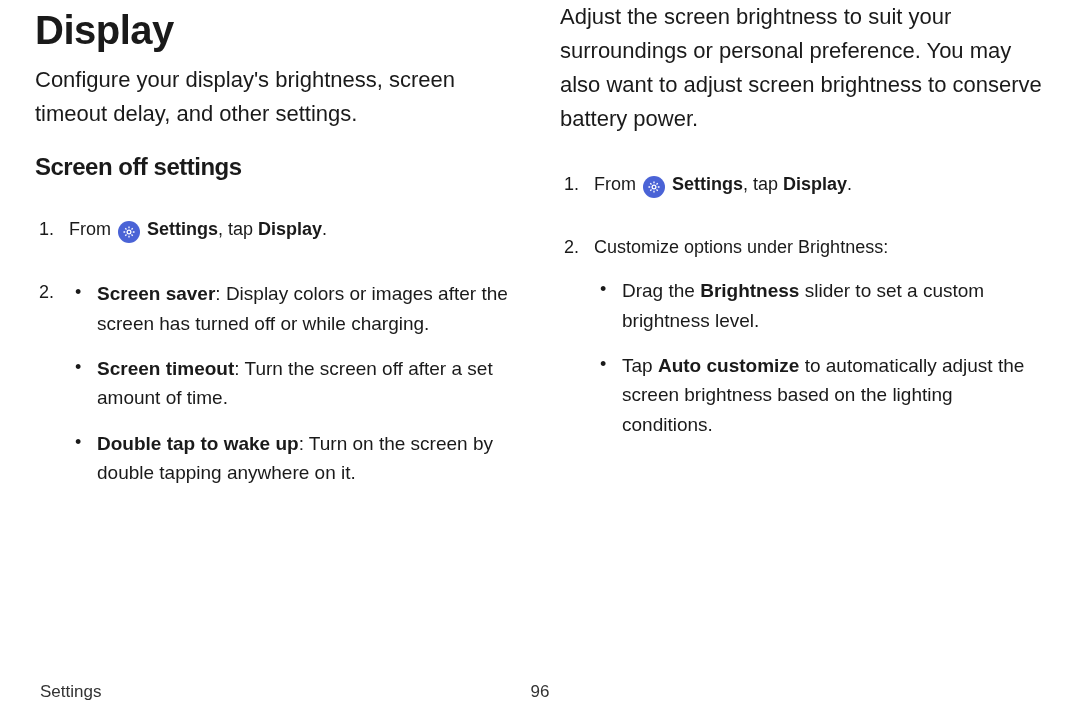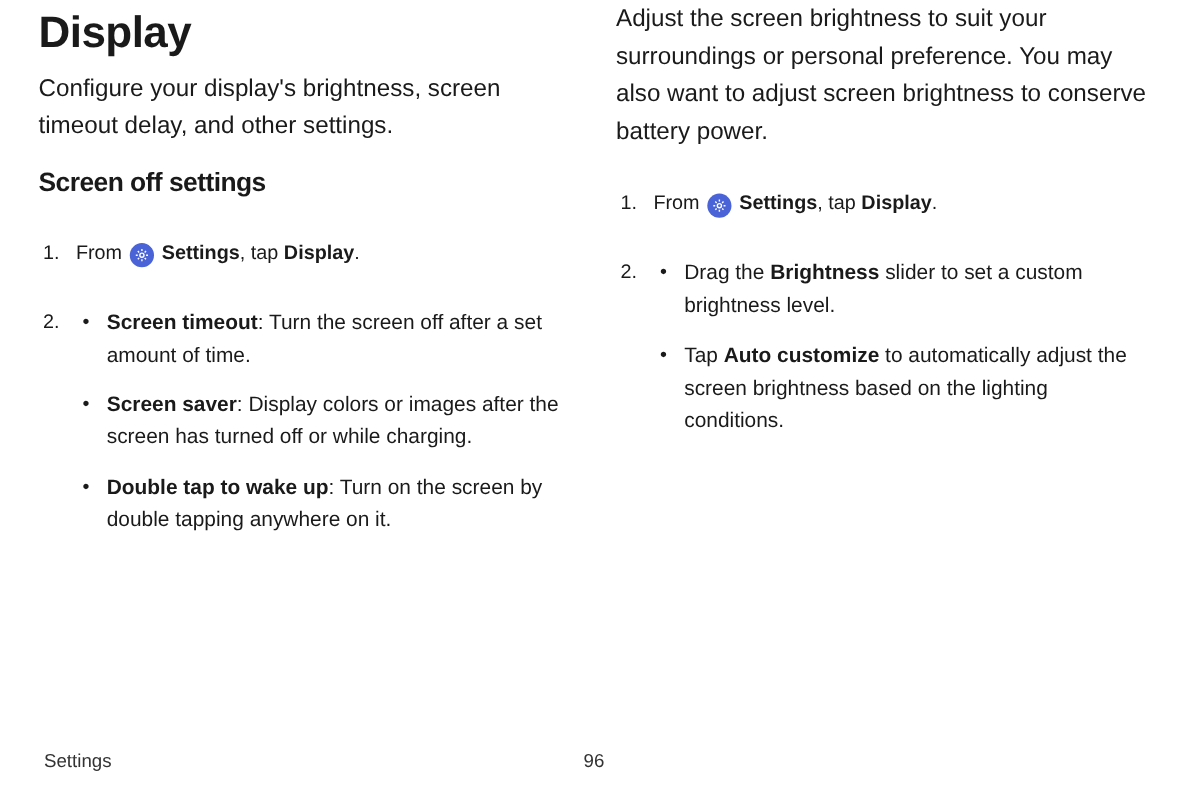--- a/index.html
+++ b/index.html
@@ -122,24 +122,24 @@
           <svg width="14" height="14" viewBox="0 0 24 24" fill="none" stroke="#fff" stroke-width="2.2">
             <circle cx="12" cy="12" r="3.2"></circle>
             <path d="M12 2.5v3M12 18.5v3M21.5 12h-3M5.5 12h-3M18.4 5.6l-2.1 2.1M7.7 16.3l-2.1 2.1M18.4 18.4l-2.1-2.1M7.7 7.7L5.6 5.6"></path>
           </svg>
         </span>
         <span class="b">Settings</span><span>, tap </span><span class="b">Display</span><span>.</span>
       </li>
       <li>
         <ul class="bullets">
           <li>
-            <span class="b">Screen timeout</span><span>: Turn the screen off after a set amount of time.</span>
+            <span class="b">Screen saver</span><span>: Display colors or images after the screen has turned off or while charging.</span>
           </li>
           <li>
-            <span class="b">Screen saver</span><span>: Display colors or images after the screen has turned off or while charging.</span>
+            <span class="b">Screen timeout</span><span>: Turn the screen off after a set amount of time.</span>
           </li>
           <li>
             <span class="b">Double tap to wake up</span><span>: Turn on the screen by double tapping anywhere on it.</span>
           </li>
         </ul>
       </li>
     </ol>
   </div>
 
   <div class="col">
@@ -150,20 +150,21 @@
         <span>From </span>
         <span class="settings-icon">
           <svg width="14" height="14" viewBox="0 0 24 24" fill="none" stroke="#fff" stroke-width="2.2">
             <circle cx="12" cy="12" r="3.2"></circle>
             <path d="M12 2.5v3M12 18.5v3M21.5 12h-3M5.5 12h-3M18.4 5.6l-2.1 2.1M7.7 16.3l-2.1 2.1M18.4 18.4l-2.1-2.1M7.7 7.7L5.6 5.6"></path>
           </svg>
         </span>
         <span class="b">Settings</span><span>, tap </span><span class="b">Display</span><span>.</span>
       </li>
       <li>
+        <span>Customize options under Brightness:</span>
         <ul class="bullets">
           <li>
             <span>Drag the </span><span class="b">Brightness</span><span> slider to set a custom brightness level.</span>
           </li>
           <li>
             <span>Tap </span><span class="b">Auto customize</span><span> to automatically adjust the screen brightness based on the lighting conditions.</span>
           </li>
         </ul>
       </li>
     </ol>

